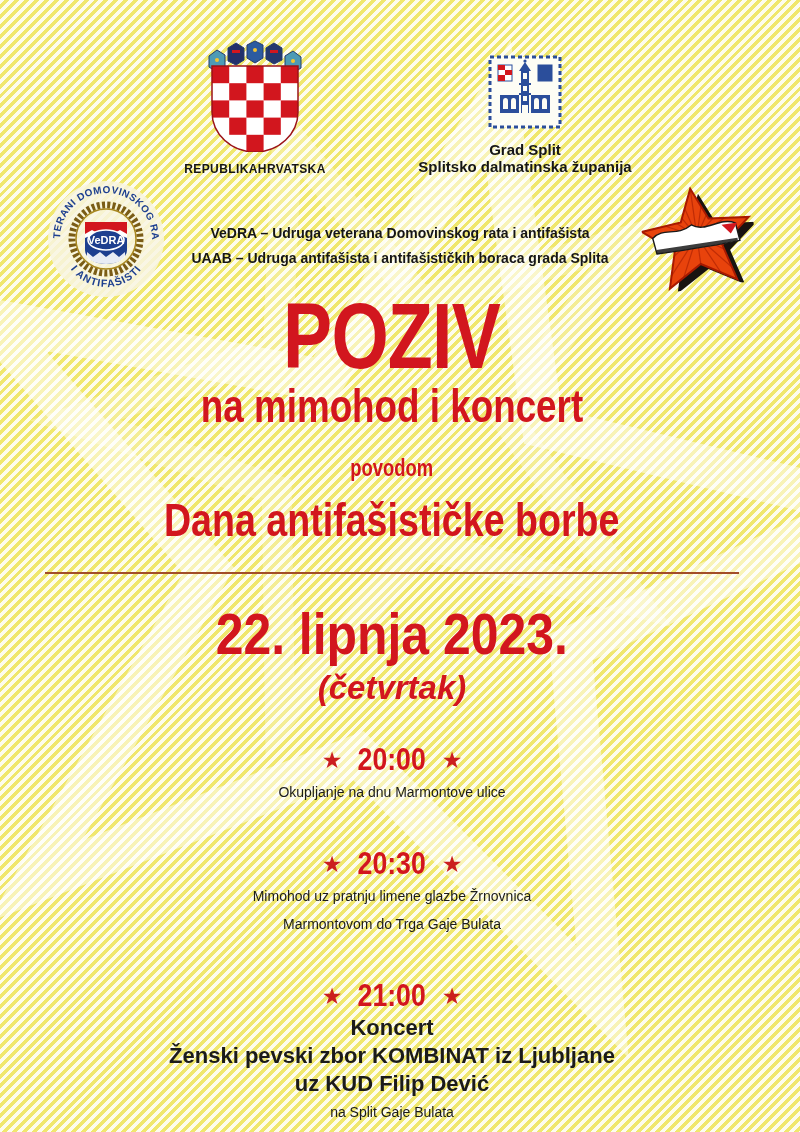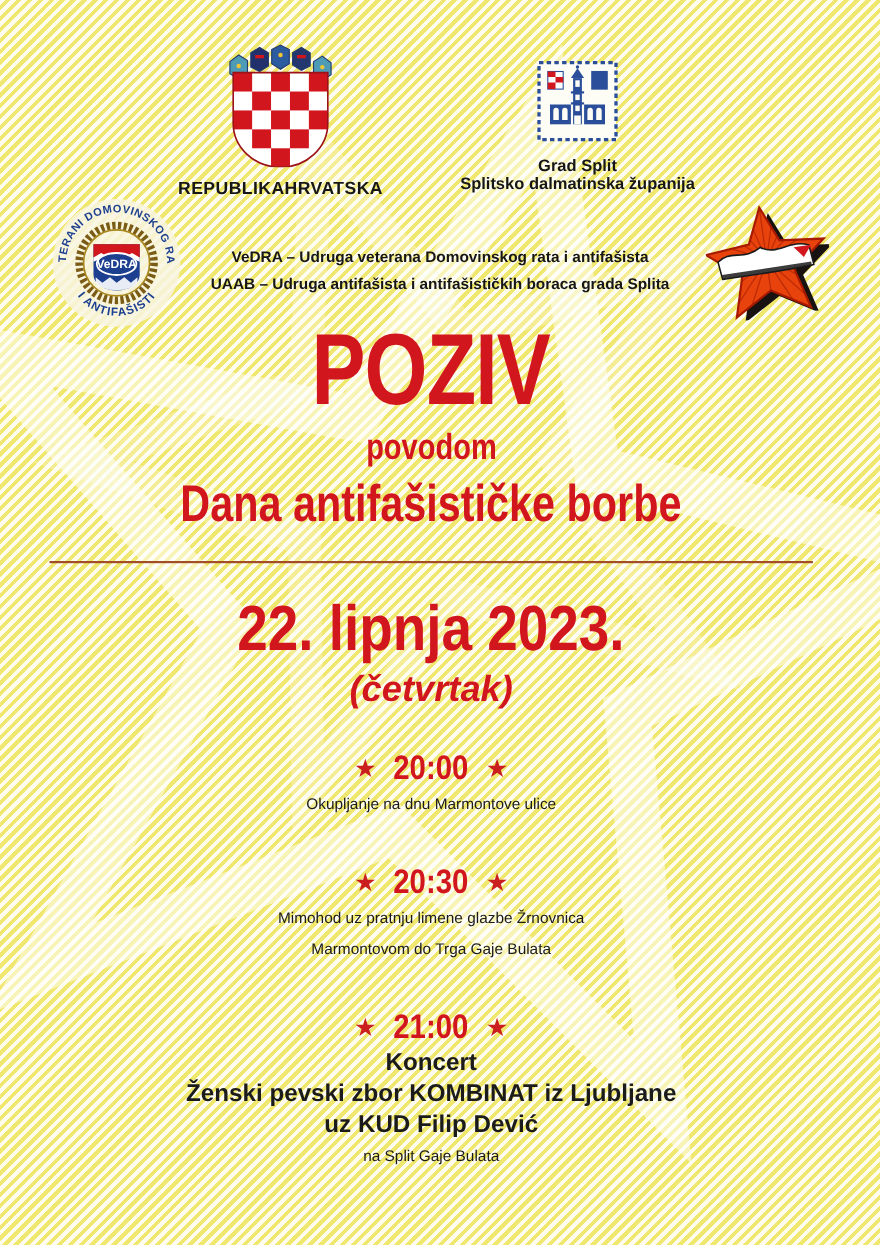--- a/index.html
+++ b/index.html
@@ -6,35 +6,35 @@
   #poster{
     position:relative;width:800px;height:1132px;overflow:hidden;
     font-family:"Liberation Sans",sans-serif;
     background:
       repeating-linear-gradient(135deg,#fdfcee 0 3.5px,#f0e76e 3.5px 7px);
   }
   
   .bgfx{position:absolute;inset:0;pointer-events:none;}
   
   .hdr-croatia{position:absolute;left:155px;top:40px;width:200px;text-align:center;}
-  .hdr-croatia .lbl{margin-top:6px;font-size:16px;font-weight:bold;color:#161616;letter-spacing:.4px;}
+  .hdr-croatia .lbl{margin-top:6px;font-size:12px;font-weight:bold;color:#161616;letter-spacing:.4px;}
   .hdr-split{position:absolute;left:400px;top:55px;width:250px;text-align:center;}
   .hdr-split .lbl1{margin-top:8px;font-size:15px;font-weight:bold;color:#161616;}
   .hdr-split .lbl2{font-size:15px;font-weight:bold;color:#161616;}
   .vedra{position:absolute;left:45px;top:178px;width:122px;height:122px;}
   .uaab{position:absolute;left:643px;top:186px;width:112px;height:102px;transform:rotate(-8deg);}
   .orgs{position:absolute;left:0;right:0;top:221px;text-align:center;color:#161616;}
   .orgs div{font-size:14px;font-weight:bold;line-height:25px;}
   
   .flow{position:absolute;left:0;right:16px;top:294px;text-align:center;color:#d2161e;}
   .cond{display:inline-block;transform:scaleX(.8);transform-origin:center;white-space:nowrap;}
   .cond2{display:inline-block;transform:scaleX(.86);transform-origin:center;white-space:nowrap;}
   .t-main{font-size:92px;font-weight:900;line-height:84px;letter-spacing:-1px;}
   .t-sub{font-size:46px;font-weight:900;line-height:48px;margin-top:4px;}
-  .t-mid{font-size:33px;font-weight:900;line-height:36px;margin-top:10px;}
+  .t-mid{font-size:23px;font-weight:900;line-height:36px;margin-top:20px;}
   .t-day{font-size:47px;font-weight:700;line-height:52px;margin-top:8px;}
   .divider{height:2px;background:#a24e28;margin:26px 45px 0 45px;}
   .t-date{font-size:58px;font-weight:900;line-height:64px;margin-top:28px;}
   .t-week{font-size:33px;font-weight:bold;font-style:italic;line-height:40px;margin-top:2px;}
   .sched{margin-top:34px;}
   .timerow{display:flex;justify-content:center;align-items:center;gap:10px;line-height:36px;}
   .timerow .star{font-size:23px;color:#cb1f1f;line-height:36px;}
   .timerow .time{font-size:31px;font-weight:900;color:#d2161e;}
   .sline{font-size:14px;line-height:28px;color:#1b1b1b;font-weight:normal;}
   .sline.b{font-weight:bold;font-size:22px;}
@@ -201,20 +201,21 @@
     <path d="M12 58 L94 57 L94 60 C68 62 36 62 12 62 Z" fill="#1a1a1a" fill-opacity="0.85"></path>
   </svg>
 
   <div class="orgs">
     <div>VeDRA – Udruga veterana Domovinskog rata i antifašista</div>
     <div>UAAB – Udruga antifašista i antifašističkih boraca grada Splita</div>
   </div>
 
   <div class="flow">
     <div class="t-main"><span class="cond">POZIV</span></div>
+    <div class="t-sub"><span class="cond">na mimohod i koncert</span></div>
     <div class="t-mid"><span class="cond">povodom</span></div>
     <div class="t-day"><span class="cond">Dana antifašističke borbe</span></div>
 
     <div class="divider"></div>
 
     <div class="t-date"><span class="cond2">22. lipnja 2023.</span></div>
     <div class="t-week"><span>(četvrtak)</span></div>
 
     <div class="sched">
       <div class="timerow">

